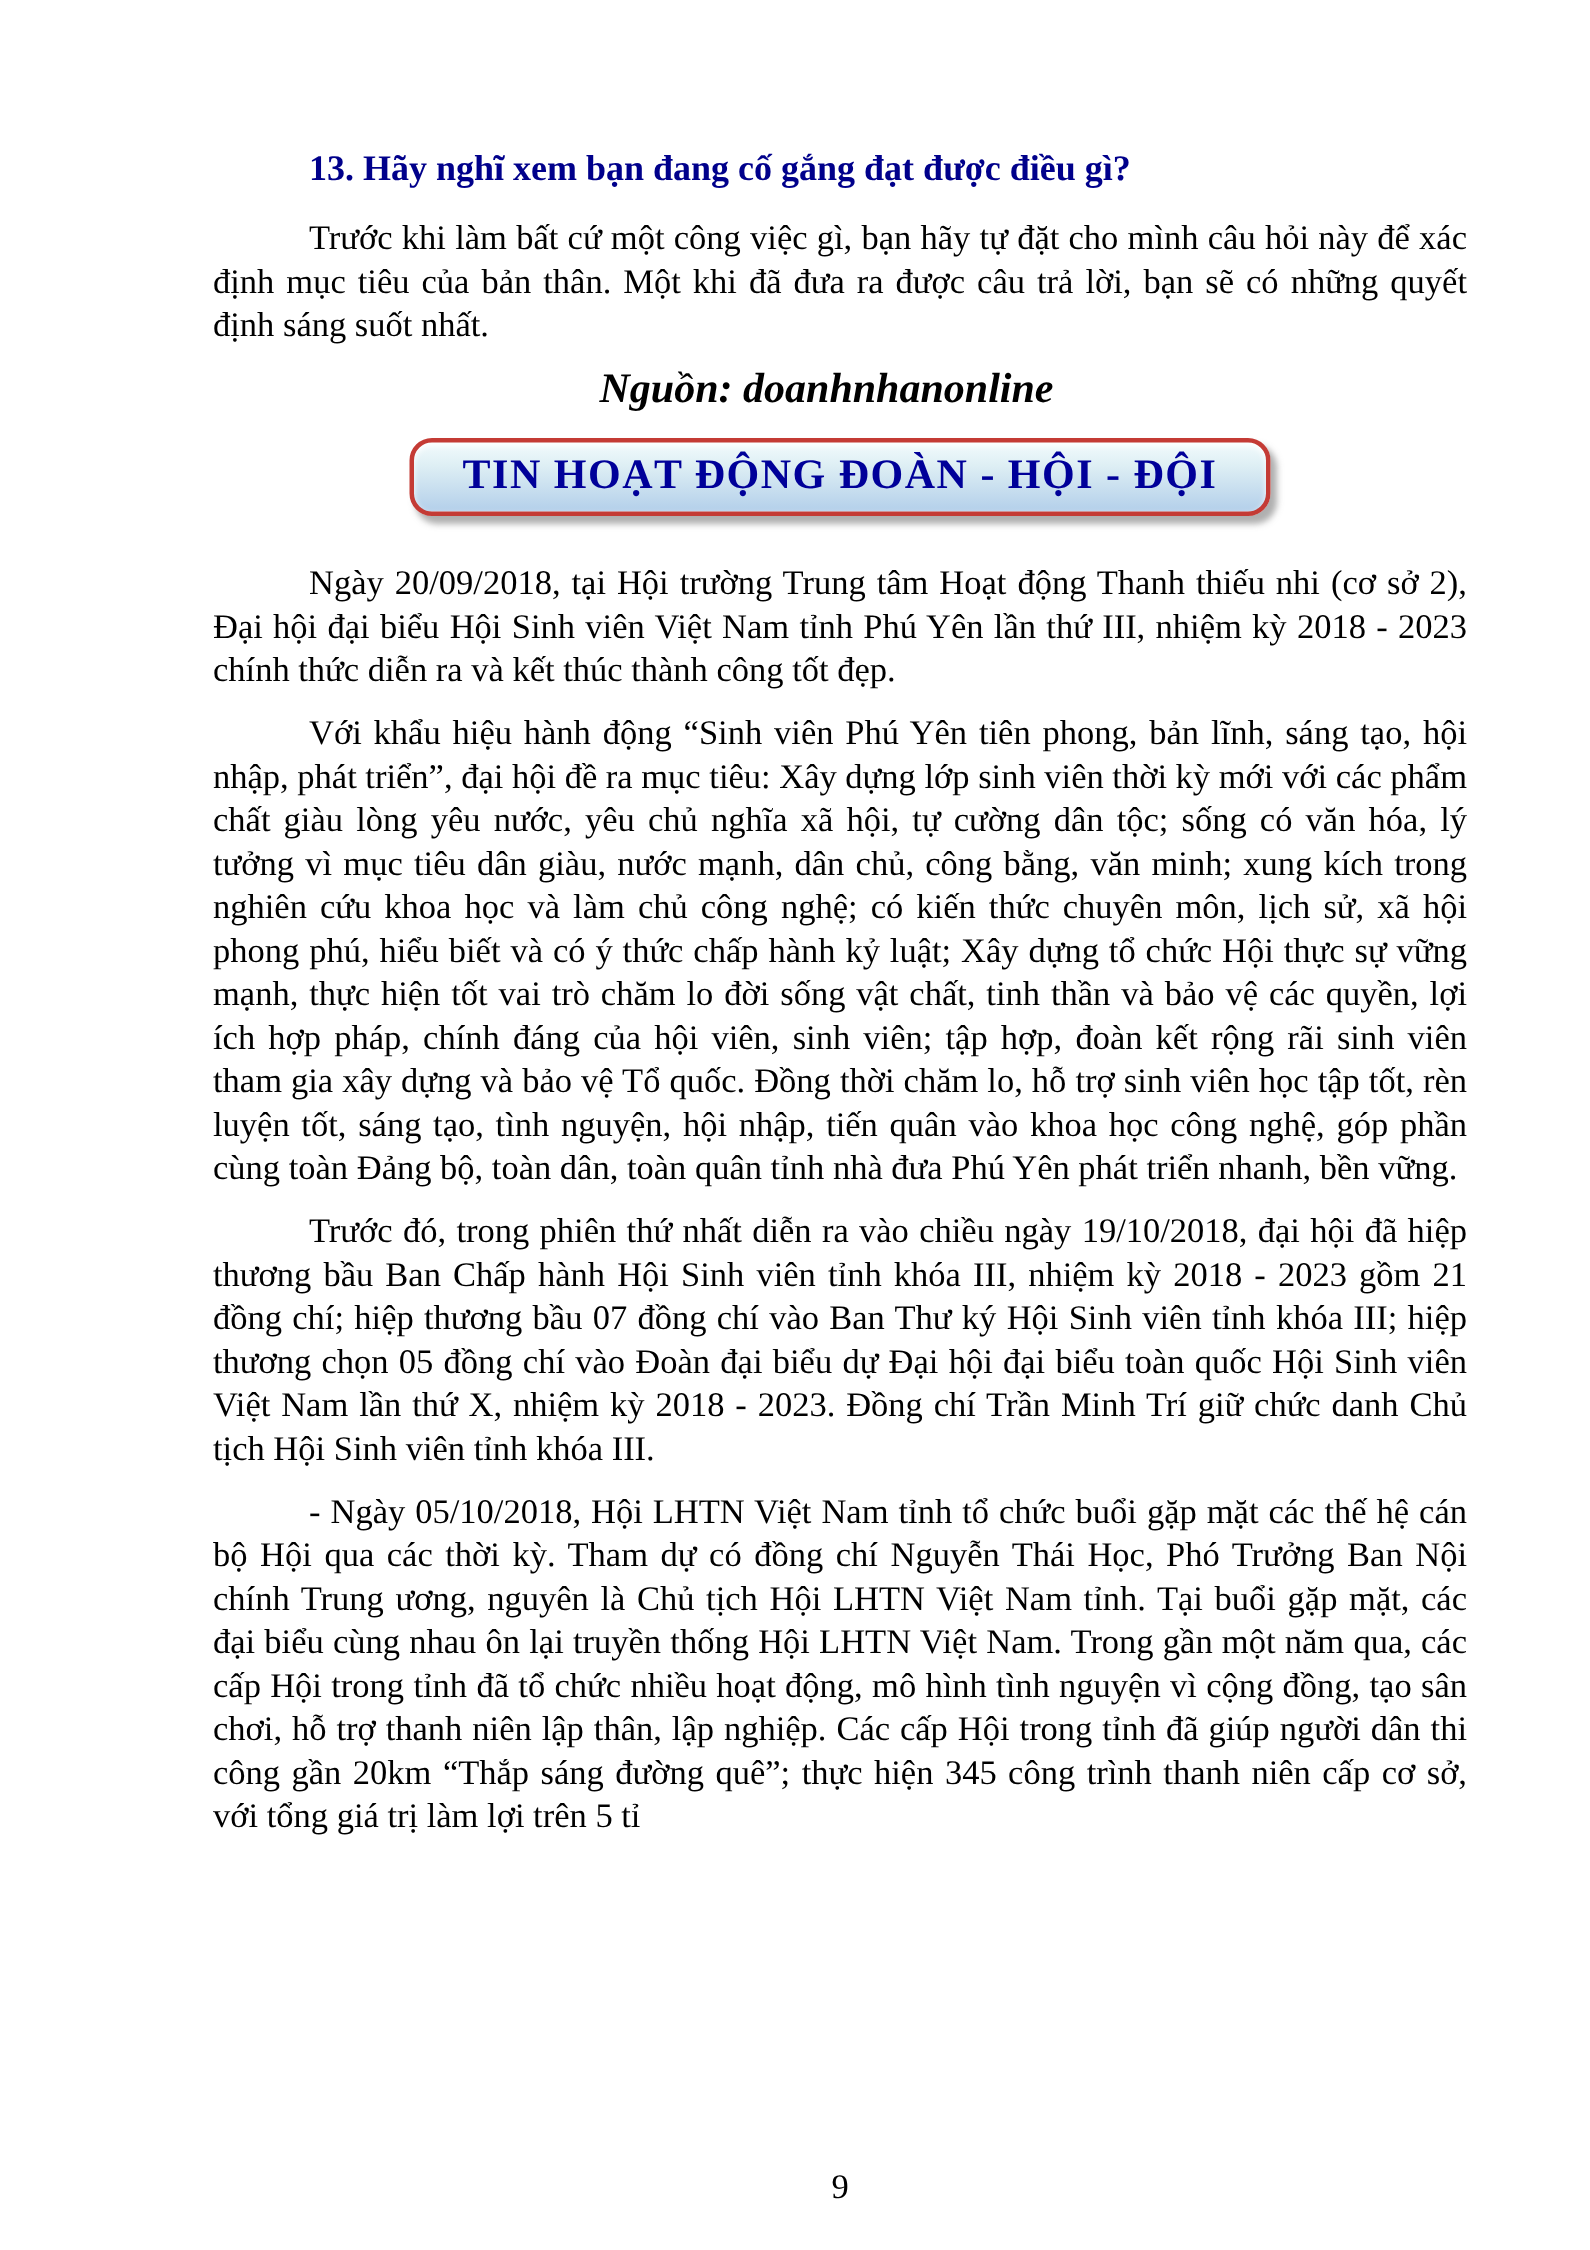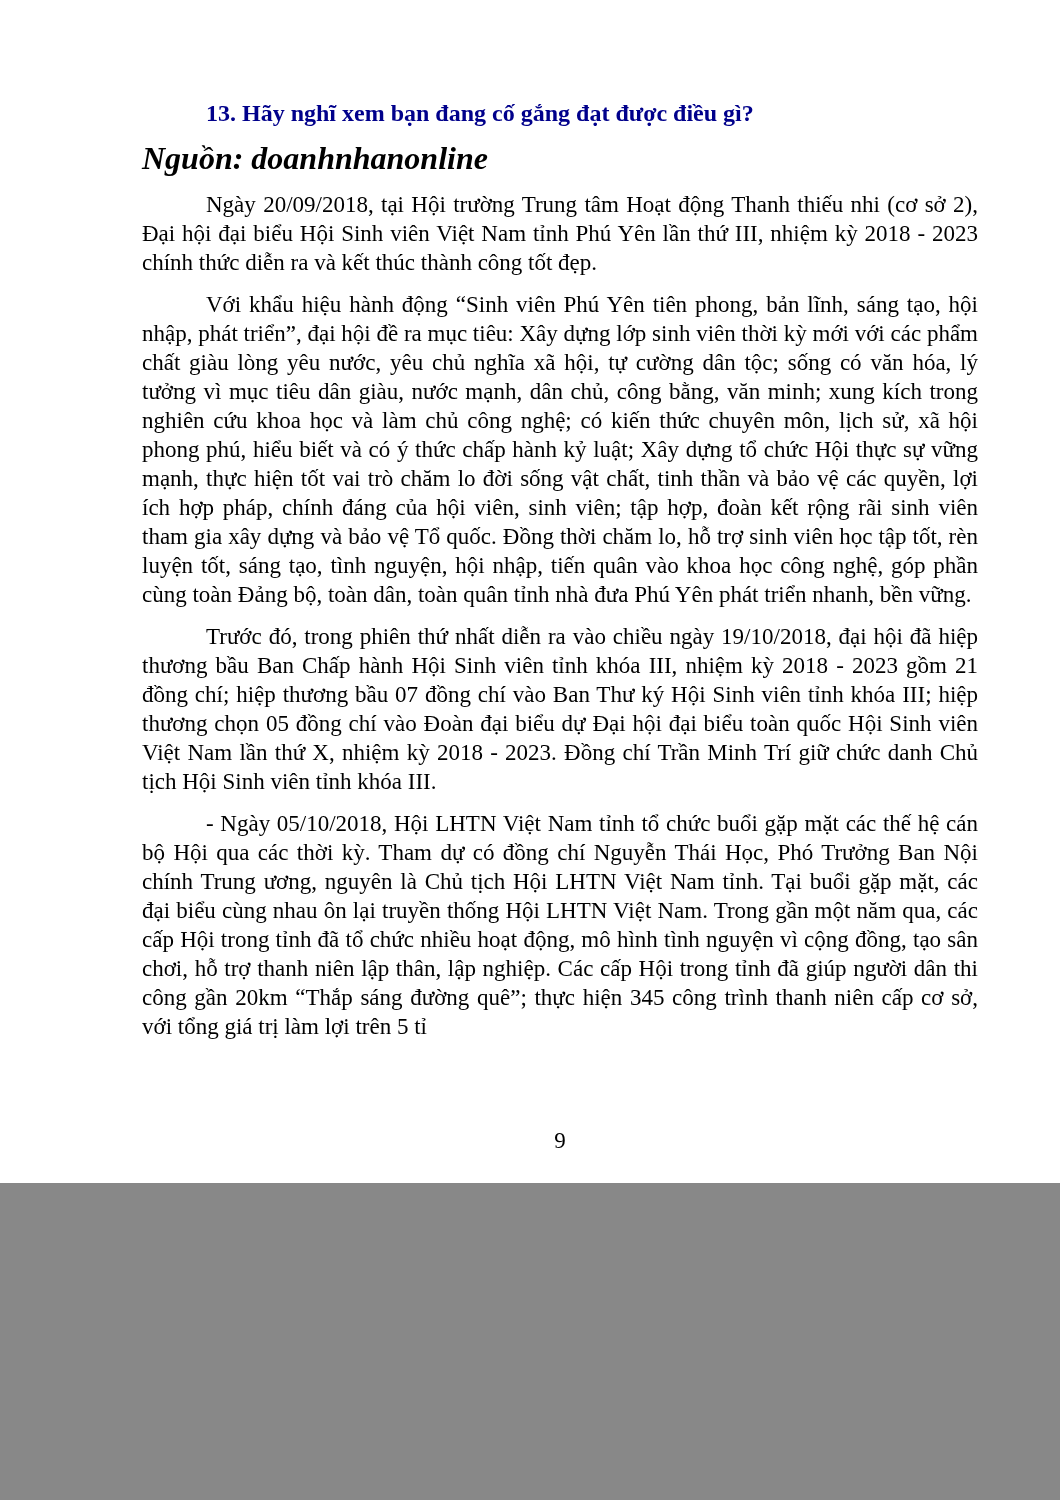--- a/index.html
+++ b/index.html
@@ -8,21 +8,21 @@
     --banner-text:#000099;
     --banner-border:#C43B35;
     --banner-bg-top:#F2FBFC;
     --banner-bg-bottom:#B3CFEA;
     --body-black:#000000;
     --page-bg:#FFFFFF;
   }
   html,body{margin:0;padding:0;background:#888;}
   .page{
     position:relative;
-    width:1060px;height:1183px;
+    width:1060px;height:1500px;
     margin:0 auto;
     background:var(--page-bg);
     box-sizing:border-box;
     padding:98px 82px 0 142px;
     font-family:"Liberation Serif","DejaVu Serif",serif;
     color:var(--body-black);
     overflow:hidden;
   }
   .body-par{
     font-size:23px;
@@ -33,25 +33,25 @@
   }
   .h13{
     font-size:24px;
     line-height:30px;
     font-weight:bold;
     color:var(--heading-navy);
     text-indent:64px;
     margin:0 0 16px 0;
   }
   .source-line{
-    font-size:32px;
+    font-size:28px;
     line-height:28px;
     font-weight:bold;
     font-style:italic;
-    text-align:left;
+    text-align:center;
     padding-right:18px;
     margin:15px 0 18px 0;
   }
   .banner-row{
     display:flex;
     justify-content:center;
     margin:0 0 30px 0;
   }
   .banner{
     display:inline-block;
@@ -87,23 +87,29 @@
     line-height:24px;
   }
 </style>
 </head>
 <body>
 
 <div class="page">
 
   <h2 class="h13">13. Hãy nghĩ xem bạn đang cố gắng đạt được điều gì?</h2>
 
+  <p class="body-par">Trước khi làm bất cứ một công việc gì, bạn hãy tự đặt cho mình câu hỏi này để xác định mục tiêu của bản thân. Một khi đã đưa ra được câu trả lời, bạn sẽ có những quyết định sáng suốt nhất.</p>
 
   <p class="source-line">Nguồn: doanhnhanonline</p>
 
+  <div class="banner-row">
+    <div class="banner">
+      <span>TIN HOẠT ĐỘNG ĐOÀN - HỘI - ĐỘI</span>
+    </div>
+  </div>
 
 
   <p class="body-par">Ngày 20/09/2018, tại Hội trường Trung tâm Hoạt động Thanh thiếu nhi (cơ sở 2), Đại hội đại biểu Hội Sinh viên Việt Nam tỉnh Phú Yên lần thứ III, nhiệm kỳ 2018 - 2023 chính thức diễn ra và kết thúc thành công tốt đẹp.</p>
 
   <p class="body-par">Với khẩu hiệu hành động “Sinh viên Phú Yên tiên phong, bản lĩnh, sáng tạo, hội nhập, phát triển”, đại hội đề ra mục tiêu: Xây dựng lớp sinh viên thời kỳ mới với các phẩm chất giàu lòng yêu nước, yêu chủ nghĩa xã hội, tự cường dân tộc; sống có văn hóa, lý tưởng vì mục tiêu dân giàu, nước mạnh, dân chủ, công bằng, văn minh; xung kích trong nghiên cứu khoa học và làm chủ công nghệ; có kiến thức chuyên môn, lịch sử, xã hội phong phú, hiểu biết và có ý thức chấp hành kỷ luật; Xây dựng tổ chức Hội thực sự vững mạnh, thực hiện tốt vai trò chăm lo đời sống vật chất, tinh thần và bảo vệ các quyền, lợi ích hợp pháp, chính đáng của hội viên, sinh viên; tập hợp, đoàn kết rộng rãi sinh viên tham gia xây dựng và bảo vệ Tổ quốc. Đồng thời chăm lo, hỗ trợ sinh viên học tập tốt, rèn luyện tốt, sáng tạo, tình nguyện, hội nhập, tiến quân vào khoa học công nghệ, góp phần cùng toàn Đảng bộ, toàn dân, toàn quân tỉnh nhà đưa Phú Yên phát triển nhanh, bền vững.</p>
 
   <p class="body-par">Trước đó, trong phiên thứ nhất diễn ra vào chiều ngày 19/10/2018, đại hội đã hiệp thương bầu Ban Chấp hành Hội Sinh viên tỉnh khóa III, nhiệm kỳ 2018 - 2023 gồm 21 đồng chí; hiệp thương bầu 07 đồng chí vào Ban Thư ký Hội Sinh viên tỉnh khóa III; hiệp thương chọn 05 đồng chí vào Đoàn đại biểu dự Đại hội đại biểu toàn quốc Hội Sinh viên Việt Nam lần thứ X, nhiệm kỳ 2018 - 2023. Đồng chí Trần Minh Trí giữ chức danh Chủ tịch Hội Sinh viên tỉnh khóa III.</p>
 
 
   <p class="body-par">- Ngày 05/10/2018, Hội LHTN Việt Nam tỉnh tổ chức buổi gặp mặt các thế hệ cán bộ Hội qua các thời kỳ. Tham dự có đồng chí Nguyễn Thái Học, Phó Trưởng Ban Nội chính Trung ương, nguyên là Chủ tịch Hội LHTN Việt Nam tỉnh. Tại buổi gặp mặt, các đại biểu cùng nhau ôn lại truyền thống Hội LHTN Việt Nam. Trong gần một năm qua, các cấp Hội trong tỉnh đã tổ chức nhiều hoạt động, mô hình tình nguyện vì cộng đồng, tạo sân chơi, hỗ trợ thanh niên lập thân, lập nghiệp. Các cấp Hội trong tỉnh đã giúp người dân thi công gần 20km “Thắp sáng đường quê”; thực hiện 345 công trình thanh niên cấp cơ sở, với tổng giá trị làm lợi trên 5 tỉ</p>

